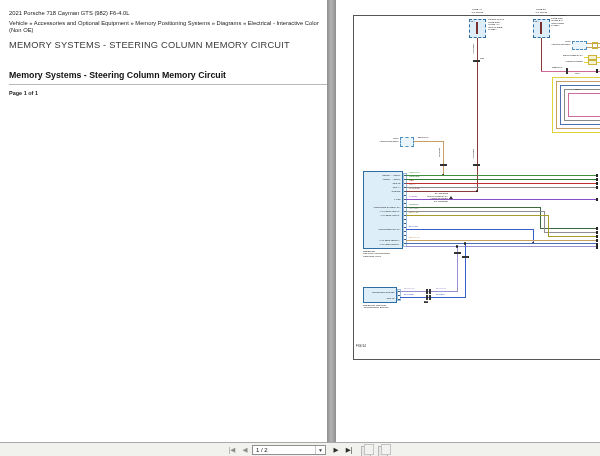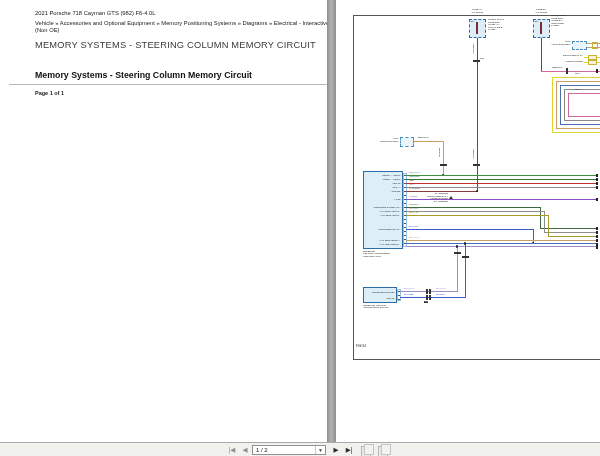--- a/index.html
+++ b/index.html
@@ -1,19 +1,19 @@
 <!DOCTYPE html>
 <html><head>
 <meta charset="utf-8">
 <style>
   html,body{margin:0;padding:0;background:#fff;}
   #screen{position:relative;width:600px;height:456px;overflow:hidden;background:#fff;
           font-family:"Liberation Sans", sans-serif;color:#1c1c1c;}
   .abs{position:absolute;}
-  .t{position:absolute;white-space:pre-wrap;margin-left:26px;}
+  .t{position:absolute;white-space:pre-wrap;}
   .wire{position:absolute;}
   .lbl{position:absolute;font-size:2.4px;line-height:2.6px;white-space:nowrap;color:#222;}
   .vlbl{position:absolute;font-size:2.4px;line-height:2.6px;white-space:nowrap;color:#222;
         writing-mode:vertical-rl;}
   .tickh{position:absolute;height:1.5px;background:#333;}
   .tickv{position:absolute;width:1.5px;background:#333;}
   .dot{position:absolute;width:2.4px;height:2.4px;border-radius:50%;background:#222;}
   .compbox{position:absolute;background:#ddeef9;border:0.8px solid #2e6da4;box-sizing:border-box;}
   .dashbox{position:absolute;background:#eaf4fb;border:0.8px dashed #4a8fc0;box-sizing:border-box;}
   .pincol{position:absolute;width:3.5px;background:repeating-linear-gradient(#fff 0,#fff 1px,#3d5a80 1px,#3d5a80 1.8px,#fff 1.8px,#fff 4px);border:0.5px solid #9bbdd8;box-sizing:border-box;}

